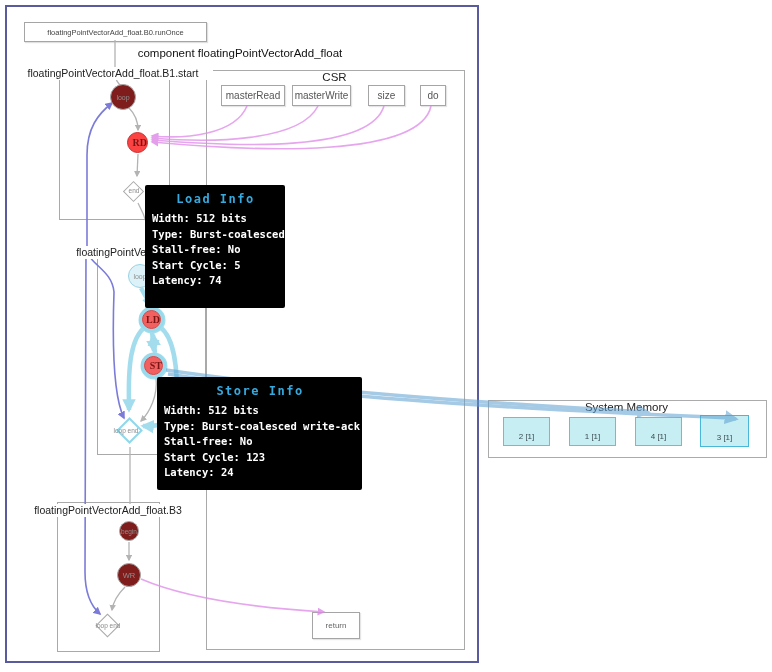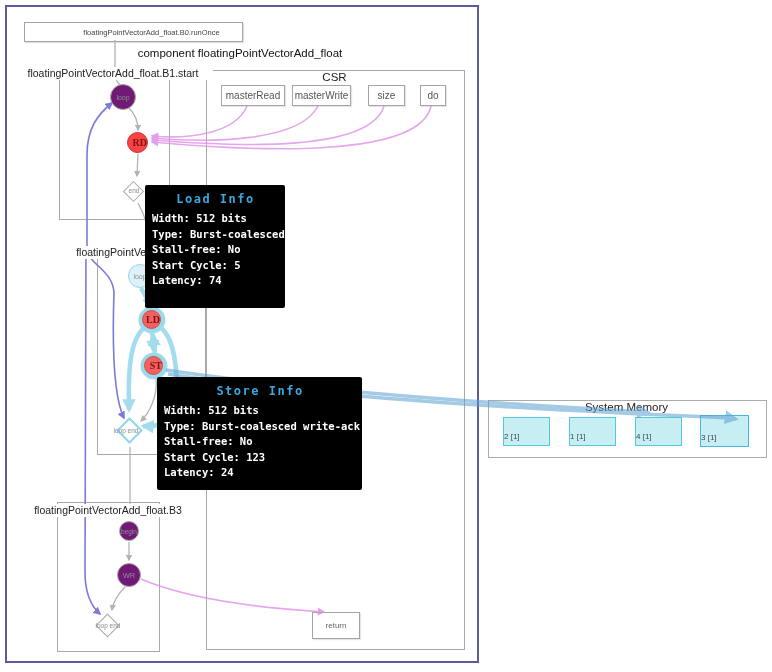--- a/index.html
+++ b/index.html
@@ -8,52 +8,52 @@
   .abs{position:absolute;}
   
   #component-box{left:5px;top:5px;width:470px;height:654px;border:2px solid #5a5a9e;}
   #component-title{left:5px;top:7px;width:470px;text-align:center;font-size:11.5px;color:#111;margin-top:40px;}
   
   .gbox{border:1px solid #a5a5a5;background:#fff;box-shadow:1px 1px 1px rgba(0,0,0,0.12);}
   .blockbox{border:1px solid #a9a9a9;background:transparent;}
   .blocklabel{font-size:10.5px;color:#222;text-align:center;background:#fff;line-height:13px;white-space:nowrap;}
   .smalltext{font-size:7.5px;color:#555;display:flex;align-items:center;justify-content:center;}
   
-  .circle{border-radius:50%;border:1px solid #a9a9a9;background:#701a75;display:flex;align-items:center;
+  .circle{border-radius:50%;border:1px solid #a9a9a9;background:#7f1d1d;display:flex;align-items:center;
           justify-content:center;font-size:7px;color:#8f8f8f;box-sizing:border-box;}
   .rednode{border-radius:50%;display:flex;align-items:center;justify-content:flex-end;
            font-size:10px;font-weight:bold;color:#7c1414;box-sizing:border-box;font-family:Liberation Serif, serif;}
   .halo{box-shadow:0 0 0 3px rgba(150,217,235,0.95);}
   .diamond{background:#fff;border:1px solid #a9a9a9;transform:rotate(45deg);box-sizing:border-box;}
   .diamond-cyan{border:2px solid #8fd8ec;}
   .nodelabel{font-size:6.5px;color:#8a8a8a;text-align:center;white-space:nowrap;}
   
   .regbox{border:1px solid #a5a5a5;background:#fff;box-shadow:1px 1px 1px rgba(0,0,0,0.1);
           display:flex;align-items:center;justify-content:center;font-size:10px;color:#555;}
   .membank{background:#c7eef3;border:1px solid #55c9dc;display:flex;align-items:flex-end;
-           font-size:8px;color:#3a4a50;padding-bottom:4px;box-sizing:border-box;}
+           justify-content:center;font-size:8px;color:#3a4a50;padding-bottom:4px;box-sizing:border-box;}
   .section-title{text-align:center;font-size:11.5px;color:#222;}
   
   .tooltip{background:#000;border-radius:2px;color:#fff;
            font-family:"DejaVu Sans Mono","Liberation Mono",monospace;
            font-size:10.5px;font-weight:bold;padding:7px 6px 10px 7px;box-sizing:border-box;z-index:10;}
   .tooltip .tt-title{text-align:center;color:#36a9de;font-size:12px;letter-spacing:1.5px;margin-bottom:5px;}
   .tooltip .tt-line{line-height:15.5px;white-space:nowrap;}
   svg{position:absolute;left:0;top:0;pointer-events:none;}
   .z1{z-index:1}.z2{z-index:2}.z3{z-index:3}.z4{z-index:4}.z5{z-index:5}
 </style>
 </head>
 <body>
 
 <div id="stage">
 
   <div class="abs z1" id="component-box"></div>
   <div class="abs z2" id="component-title">component floatingPointVectorAdd_float</div>
 
-  <div class="abs gbox smalltext z2" style="left:24px;top:22px;width:181px;height:18px;color:#444;padding-left:36px;">
+  <div class="abs gbox smalltext z2" style="left:24px;top:22px;width:181px;height:18px;color:#444;">
     <span>floatingPointVectorAdd_float.B0.runOnce</span>
   </div>
 
   <div class="abs blockbox z1" style="left:59px;top:75px;width:109px;height:143px;"></div>
 
   <div class="abs blockbox z1" style="left:97px;top:247px;width:107px;height:206px;"></div>
 
   <div class="abs blockbox z1" style="left:57px;top:502px;width:101px;height:148px;"></div>
 
   <div class="abs blockbox z1" style="left:206px;top:70px;width:257px;height:578px;"></div>

